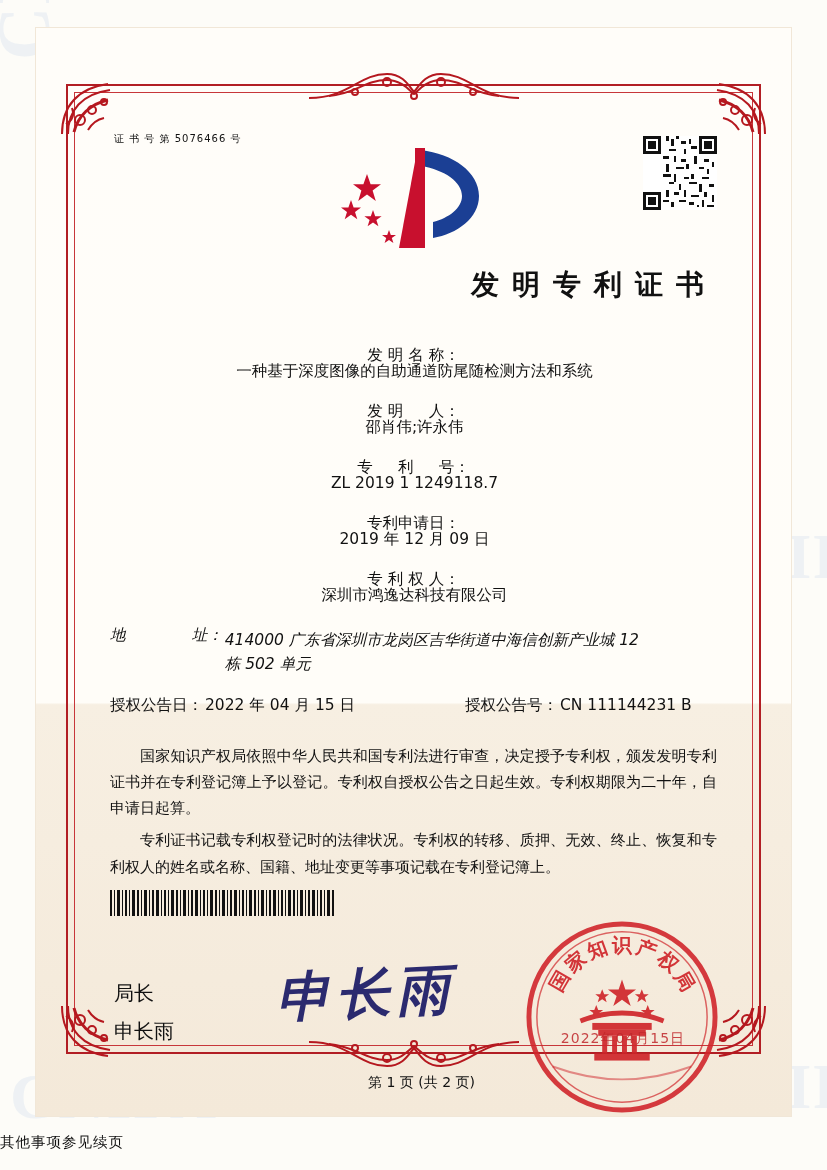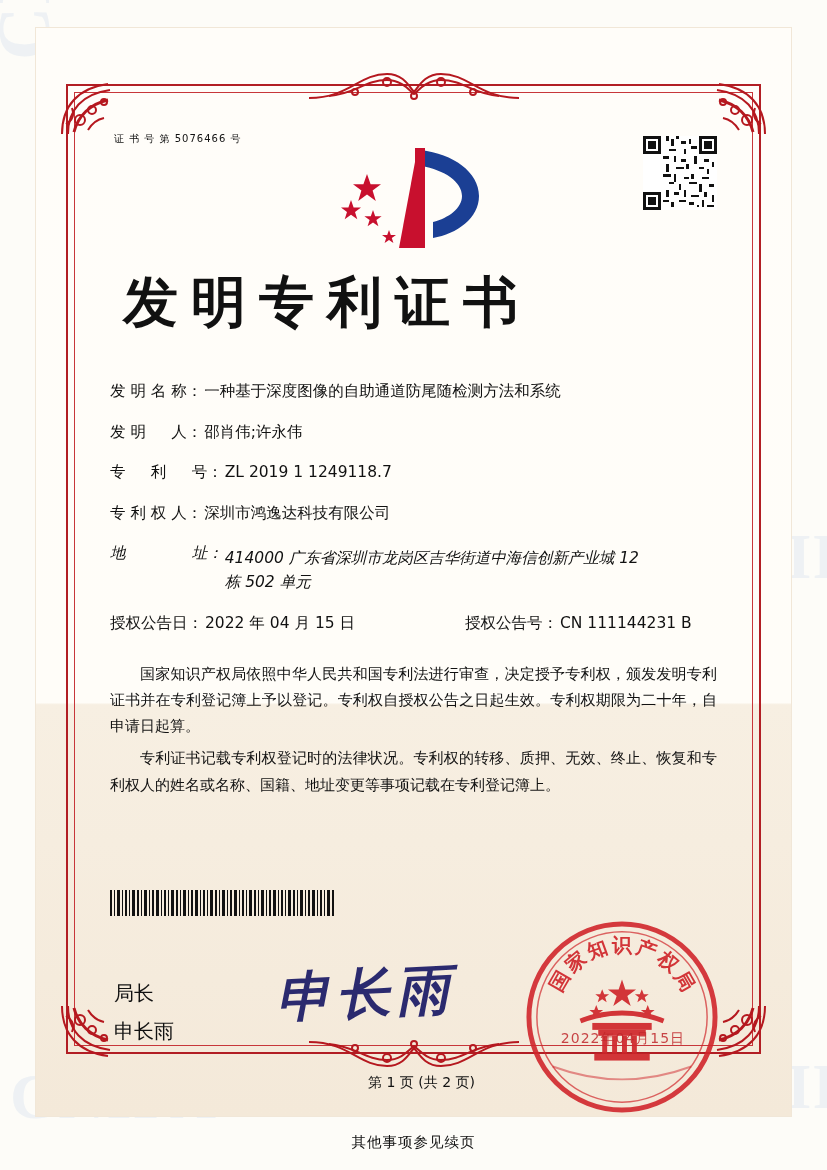--- a/index.html
+++ b/index.html
@@ -73,31 +73,31 @@
   .logo{
     position:absolute;left:50%;top:30px;transform:translateX(-50%);
     width:170px;height:108px;
   }
   .qr{
     position:absolute;right:0;top:22px;width:74px;height:74px;
     background:#fff;
   }
   .qr canvas,.qr svg{display:block;}
   .title{
-    text-align:left;
+    text-align:right;
     font-family:"DejaVu Serif","Liberation Serif",serif;
     font-weight:700;
-    font-size:55px;
+    font-size:28px;
     letter-spacing:13px;
     color:#111;
     margin:120px 0 0 0;
     padding-left:13px;
   }
   .fields{margin-top:44px;font-size:15.5px;color:#111;line-height:1;}
-  .row{display:flex;align-items:flex-start;margin-bottom:25px;}
+  .row{display:flex;align-items:center;margin-bottom:25px;flex-direction:column;}
   .lbl{white-space:pre;letter-spacing:0px;}
   .val{margin-left:2px;}
   .row2{display:flex;margin-bottom:29px;font-size:15.5px;}
   .half{display:flex;}
   .half.first{width:355px;}
   .addr-wrap{display:flex;margin-bottom:22px;font-style:italic;}
   .addr-val{max-width:430px;line-height:1.55;}
   .para{
     font-size:15px;color:#111;line-height:1.75;
     text-align:justify;margin-top:28px;
@@ -130,21 +130,21 @@
     width:180px;text-align:center;
     color:#c0282c;font-size:14px;letter-spacing:1px;
     opacity:.85;
   }
   .pagenum{
     position:absolute;left:16px;right:0;bottom:24px;
     text-align:center;font-size:14px;color:#111;margin-top:22px;
   }
   .footnote{
     position:absolute;left:0;right:0;bottom:18px;
-    text-align:center;font-size:14.5px;color:#111;letter-spacing:1px;
+    text-align:left;font-size:14.5px;color:#111;letter-spacing:1px;
   }
 </style>
 </head>
 <body>
 
 <div class="page">
 
   <div class="wm wm1">CNIPA</div>
   <div class="wm wm2">CNIPA</div>
   <div class="wm wm3">CNIPA</div>
@@ -323,20 +323,24 @@
         </div>
         <div class="row">
           <span class="lbl">发 明 　 人：</span>
           <span class="val">邵肖伟;许永伟</span>
         </div>
         <div class="row">
           <span class="lbl">专 　 利 　 号：</span>
           <span class="val">ZL 2019 1 1249118.7</span>
         </div>
         <div class="row">
+          <span class="lbl">专利申请日：</span>
+          <span class="val">2019 年 12 月 09 日</span>
+        </div>
+        <div class="row">
           <span class="lbl">专 利 权 人：</span>
           <span class="val">深圳市鸿逸达科技有限公司</span>
         </div>
 
         <div class="addr-wrap">
           <span class="lbl">地 　 　 　 址：</span>
           <span class="val addr-val">414000 广东省深圳市龙岗区吉华街道中海信创新产业城 12 栋 502 单元</span>
         </div>
 
         <div class="row2">

